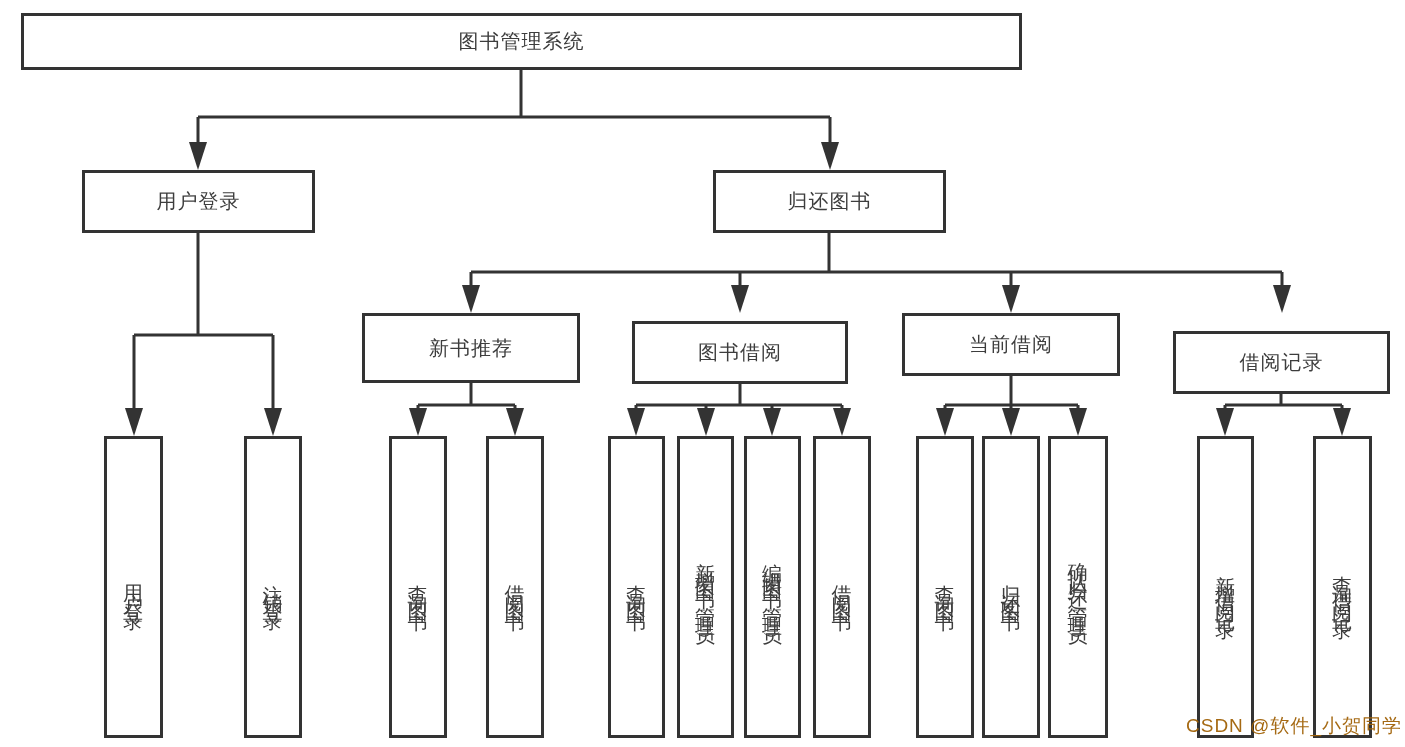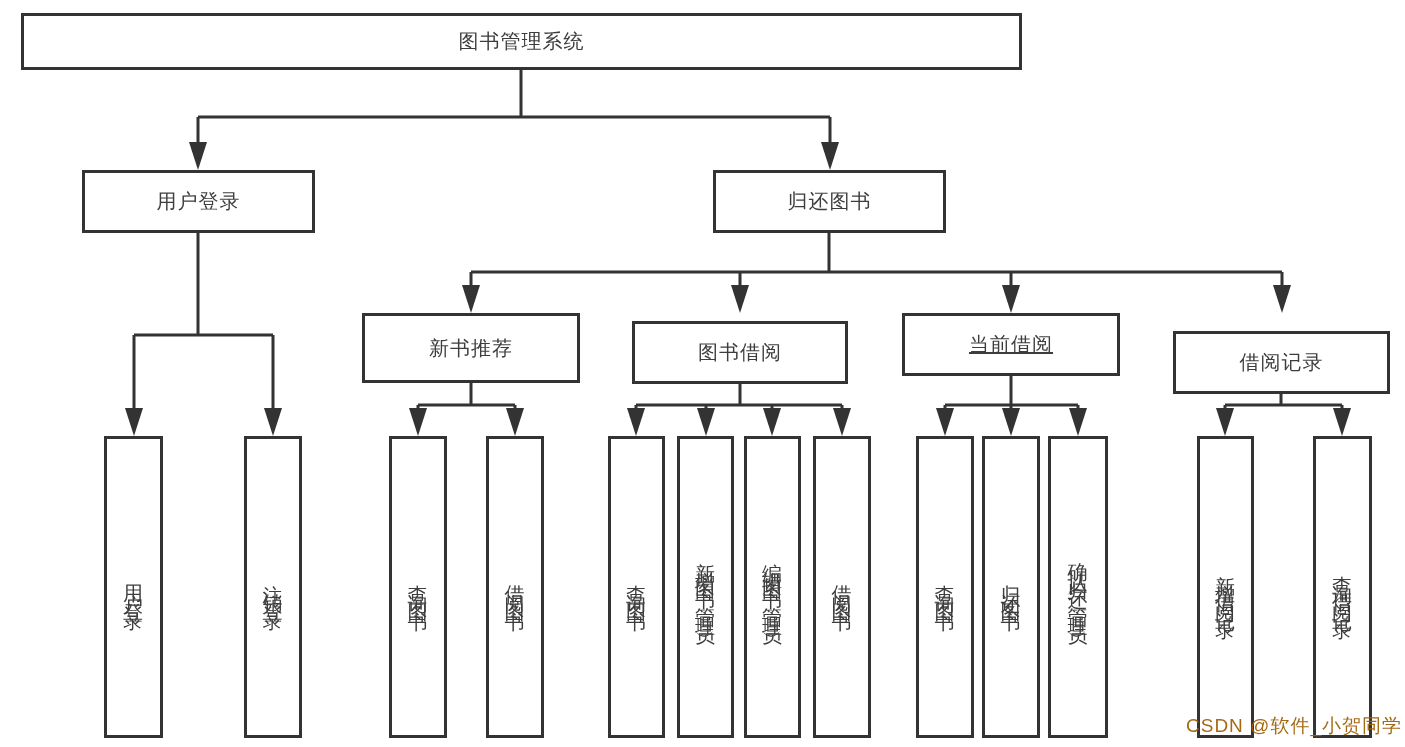--- a/index.html
+++ b/index.html
@@ -116,21 +116,21 @@
   <div class="node hbox" style="left:713px; top:170px; width:233px; height:63px;">
     <span>归还图书</span>
   </div>
 
   <div class="node hbox" style="left:362px; top:313px; width:218px; height:70px;">
     <span>新书推荐</span>
   </div>
   <div class="node hbox" style="left:632px; top:313px; width:216px; height:63px;margin-top:8px;">
     <span>图书借阅</span>
   </div>
-  <div class="node hbox" style="left:902px; top:313px; width:218px; height:63px;text-decoration:underline;">
+  <div class="node hbox" style="left:902px; top:313px; width:218px; height:63px;">
     <span>当前借阅</span>
   </div>
   <div class="node hbox" style="left:1173px; top:331px; width:217px; height:63px;">
     <span>借阅记录</span>
   </div>
 
   <div class="node vbox" style="left:104px; width:59px;">
     <span class="vlabel">用户登录</span>
   </div>
   <div class="node vbox" style="left:244px; width:58px;">

